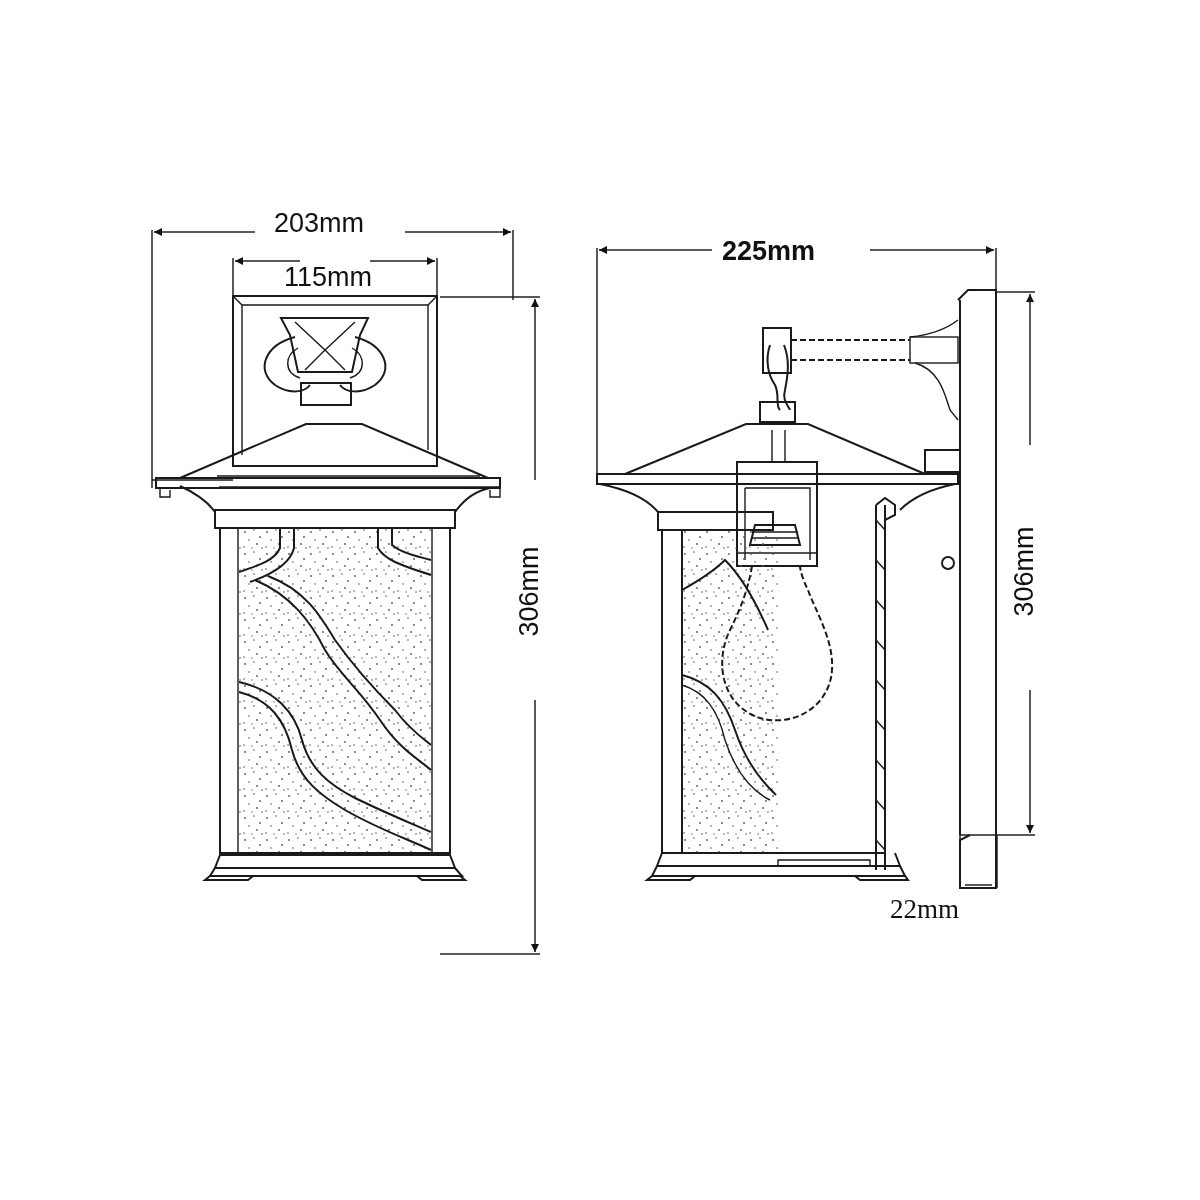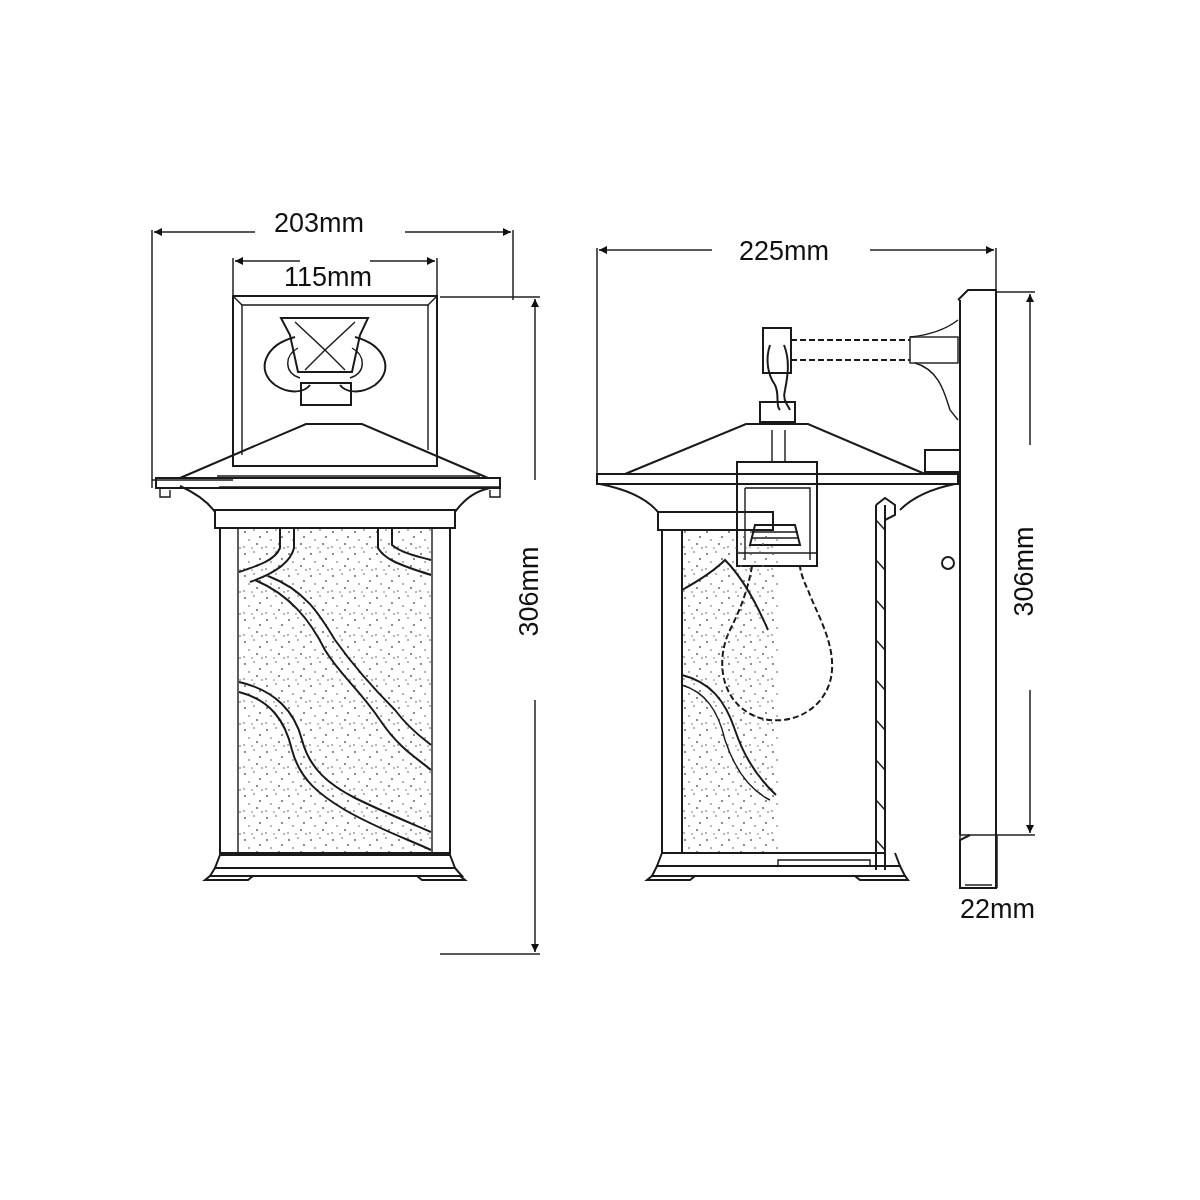--- a/index.html
+++ b/index.html
@@ -181,15 +181,15 @@
     <path d="M657,866 L900,866 L905,876 L652,876 Z" class="ln"></path>
     <path d="M662,853 L657,866 M900,866 L895,853" class="ln"></path>
     <path d="M778,860 L870,860 L870,866 L778,866 Z" class="thin"></path>
     <path d="M652,876 L695,876 L690,880 L647,880 Z M855,876 L905,876 L908,880 L860,880 Z" class="ln"></path>
   </g>
 </svg>
 
 <div class="dimlabel" style="left:270px;top:210px;">203mm</div>
 <div class="dimlabel" style="left:280px;top:264px;">115mm</div>
 <div class="dimlabel vert" style="left:480px;top:578px;">306mm</div>
-<div class="dimlabel" style="left:735px;top:238px;">225mm</div>
+<div class="dimlabel" style="left:718px;top:238px;font-weight:bold;">225mm</div>
 <div class="dimlabel vert" style="left:975px;top:558px;">306mm</div>
-<div class="dimlabel" style="left:956px;top:896px;">22mm</div>
+<div class="dimlabel" style="left:886px;top:896px;font-family:Liberation Serif, serif;">22mm</div>
 
 </body></html>

